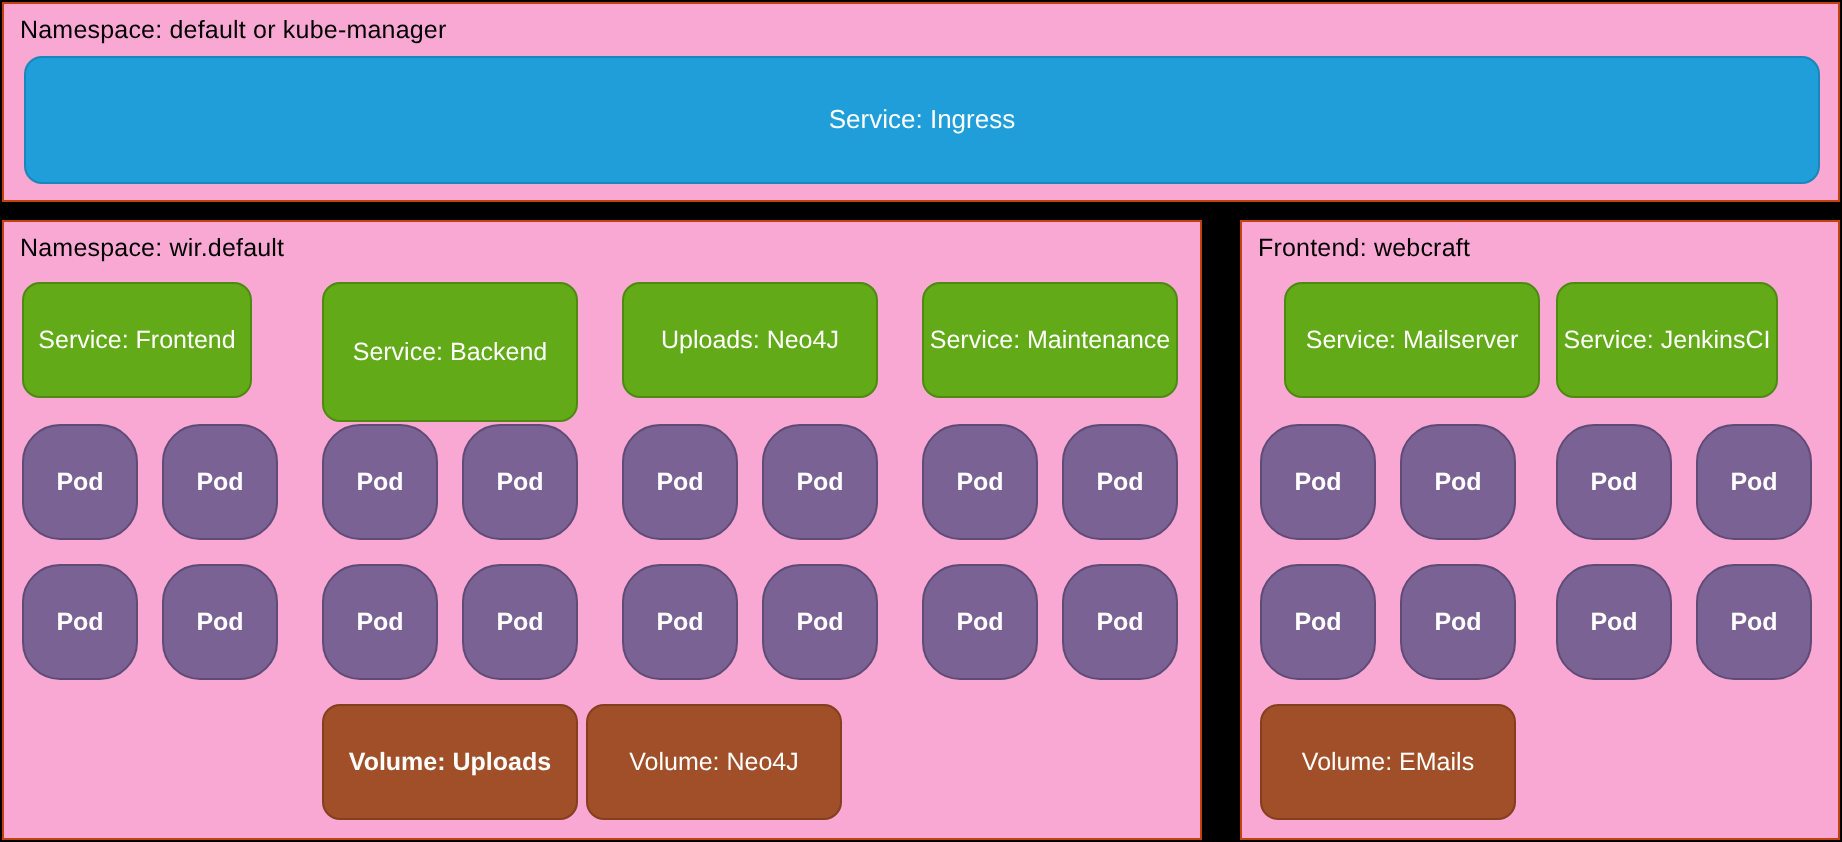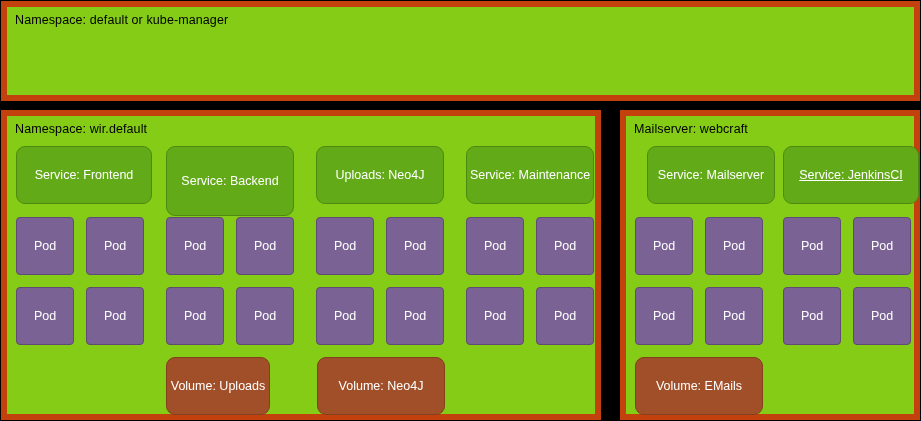--- a/index.html
+++ b/index.html
@@ -12,22 +12,22 @@
     width: 921px;
     height: 421px;
     background: #000000;
     font-family: "Liberation Sans", sans-serif;
     overflow: hidden;
   }
 
   
   .panel {
     position: absolute;
-    background: #84cc16;
-    border: 6px solid #c2410c;
+    background: #f9a8d4;
+    border: 1px solid #c2410c;
     box-sizing: border-box;
   }
   #panel-top    { left: 1px;   top: 1px;   width: 919px; height: 100px; }
   #panel-left   { left: 1px;   top: 110px; width: 600px; height: 310px; }
   #panel-right  { left: 620px; top: 110px; width: 300px; height: 310px; }
 
   .ns-label {
     position: absolute;
     left: 8px;
     top: 6px;
@@ -56,74 +56,76 @@
     border: 1px solid #4e8a12;
   }
   .node.ingress {
     background: #1f9ed9;
     border: 1px solid #1b86ba;
     font-size: 13px;
   }
   .node.pod {
     background: #7a6394;
     border: 1px solid #5f4b75;
-    border-radius: 4px;
+    border-radius: 19px;
+    font-weight: bold;
   }
   .node.volume {
     background: #a04f28;
     border: 1px solid #833f1e;
   }
 </style>
 </head>
 <body>
 
 <div id="canvas">
 
   <div class="panel" id="panel-top">
     <div class="ns-label">Namespace: default or kube-manager</div>
+    <div class="node ingress" style="left:10px; top:26px; width:898px; height:64px;">Service: Ingress</div>
   </div>
 
   <div class="panel" id="panel-left">
     <div class="ns-label">Namespace: wir.default</div>
     <div id="left-columns">
-        <div class="node service" style="left: 9px; top: 30px; width: 136px; height: 58px;">Service: Frontend</div>
+        <div class="node service" style="left: 9px; top: 30px; width: 115px; height: 58px;">Service: Frontend</div>
         <div class="node pod" style="left: 9px; top: 101px; width: 58px; height: 58px;">Pod</div>
         <div class="node pod" style="left: 79px; top: 101px; width: 58px; height: 58px;">Pod</div>
         <div class="node pod" style="left: 9px; top: 171px; width: 58px; height: 58px;">Pod</div>
         <div class="node pod" style="left: 79px; top: 171px; width: 58px; height: 58px;">Pod</div>
         <div class="node service" style="left: 159px; top: 30px; width: 128px; height: 70px;">Service: Backend</div>
         <div class="node pod" style="left: 159px; top: 101px; width: 58px; height: 58px;">Pod</div>
         <div class="node pod" style="left: 229px; top: 101px; width: 58px; height: 58px;">Pod</div>
         <div class="node pod" style="left: 159px; top: 171px; width: 58px; height: 58px;">Pod</div>
         <div class="node pod" style="left: 229px; top: 171px; width: 58px; height: 58px;">Pod</div>
-        <div class="node volume" style="left: 159px; top: 241px; width: 104px; height: 58px;">Volume: Uploads</div>
+        <div class="node volume" style="left: 159px; top: 241px; width: 128px; height: 58px; font-weight: bold;">Volume: Uploads</div>
         <div class="node service" style="left: 309px; top: 30px; width: 128px; height: 58px;">Uploads: Neo4J</div>
         <div class="node pod" style="left: 309px; top: 101px; width: 58px; height: 58px;">Pod</div>
         <div class="node pod" style="left: 379px; top: 101px; width: 58px; height: 58px;">Pod</div>
         <div class="node pod" style="left: 309px; top: 171px; width: 58px; height: 58px;">Pod</div>
         <div class="node pod" style="left: 379px; top: 171px; width: 58px; height: 58px;">Pod</div>
-        <div class="node volume" style="left: 310px; top: 241px; width: 128px; height: 58px;">Volume: Neo4J</div>
+        <div class="node volume" style="left: 291px; top: 241px; width: 128px; height: 58px;">Volume: Neo4J</div>
         <div class="node service" style="left: 459px; top: 30px; width: 128px; height: 58px;">Service: Maintenance</div>
         <div class="node pod" style="left: 459px; top: 101px; width: 58px; height: 58px;">Pod</div>
         <div class="node pod" style="left: 529px; top: 101px; width: 58px; height: 58px;">Pod</div>
         <div class="node pod" style="left: 459px; top: 171px; width: 58px; height: 58px;">Pod</div>
         <div class="node pod" style="left: 529px; top: 171px; width: 58px; height: 58px;">Pod</div>
       </div>
   </div>
 
   <div class="panel" id="panel-right">
-    <div class="ns-label">Mailserver: webcraft</div>
+    <div class="ns-label">Frontend: webcraft</div>
     <div id="right-columns">
         <div class="node service" style="left: 21px; top: 30px; width: 128px; height: 58px;">Service: Mailserver</div>
         <div class="node pod" style="left: 9px; top: 101px; width: 58px; height: 58px;">Pod</div>
         <div class="node pod" style="left: 79px; top: 101px; width: 58px; height: 58px;">Pod</div>
         <div class="node pod" style="left: 9px; top: 171px; width: 58px; height: 58px;">Pod</div>
         <div class="node pod" style="left: 79px; top: 171px; width: 58px; height: 58px;">Pod</div>
         <div class="node volume" style="left: 9px; top: 241px; width: 128px; height: 58px;">Volume: EMails</div>
-        <div class="node service" style="left: 157px; top: 30px; width: 136px; height: 58px; text-decoration: underline;">Service: JenkinsCI</div>
+        <div class="node service" style="left: 157px; top: 30px; width: 111px; height: 58px;">Service: JenkinsCI</div>
         <div class="node pod" style="left: 157px; top: 101px; width: 58px; height: 58px;">Pod</div>
         <div class="node pod" style="left: 227px; top: 101px; width: 58px; height: 58px;">Pod</div>
         <div class="node pod" style="left: 157px; top: 171px; width: 58px; height: 58px;">Pod</div>
         <div class="node pod" style="left: 227px; top: 171px; width: 58px; height: 58px;">Pod</div>
       </div>
   </div>
 
 </div>
 
 </body></html>

